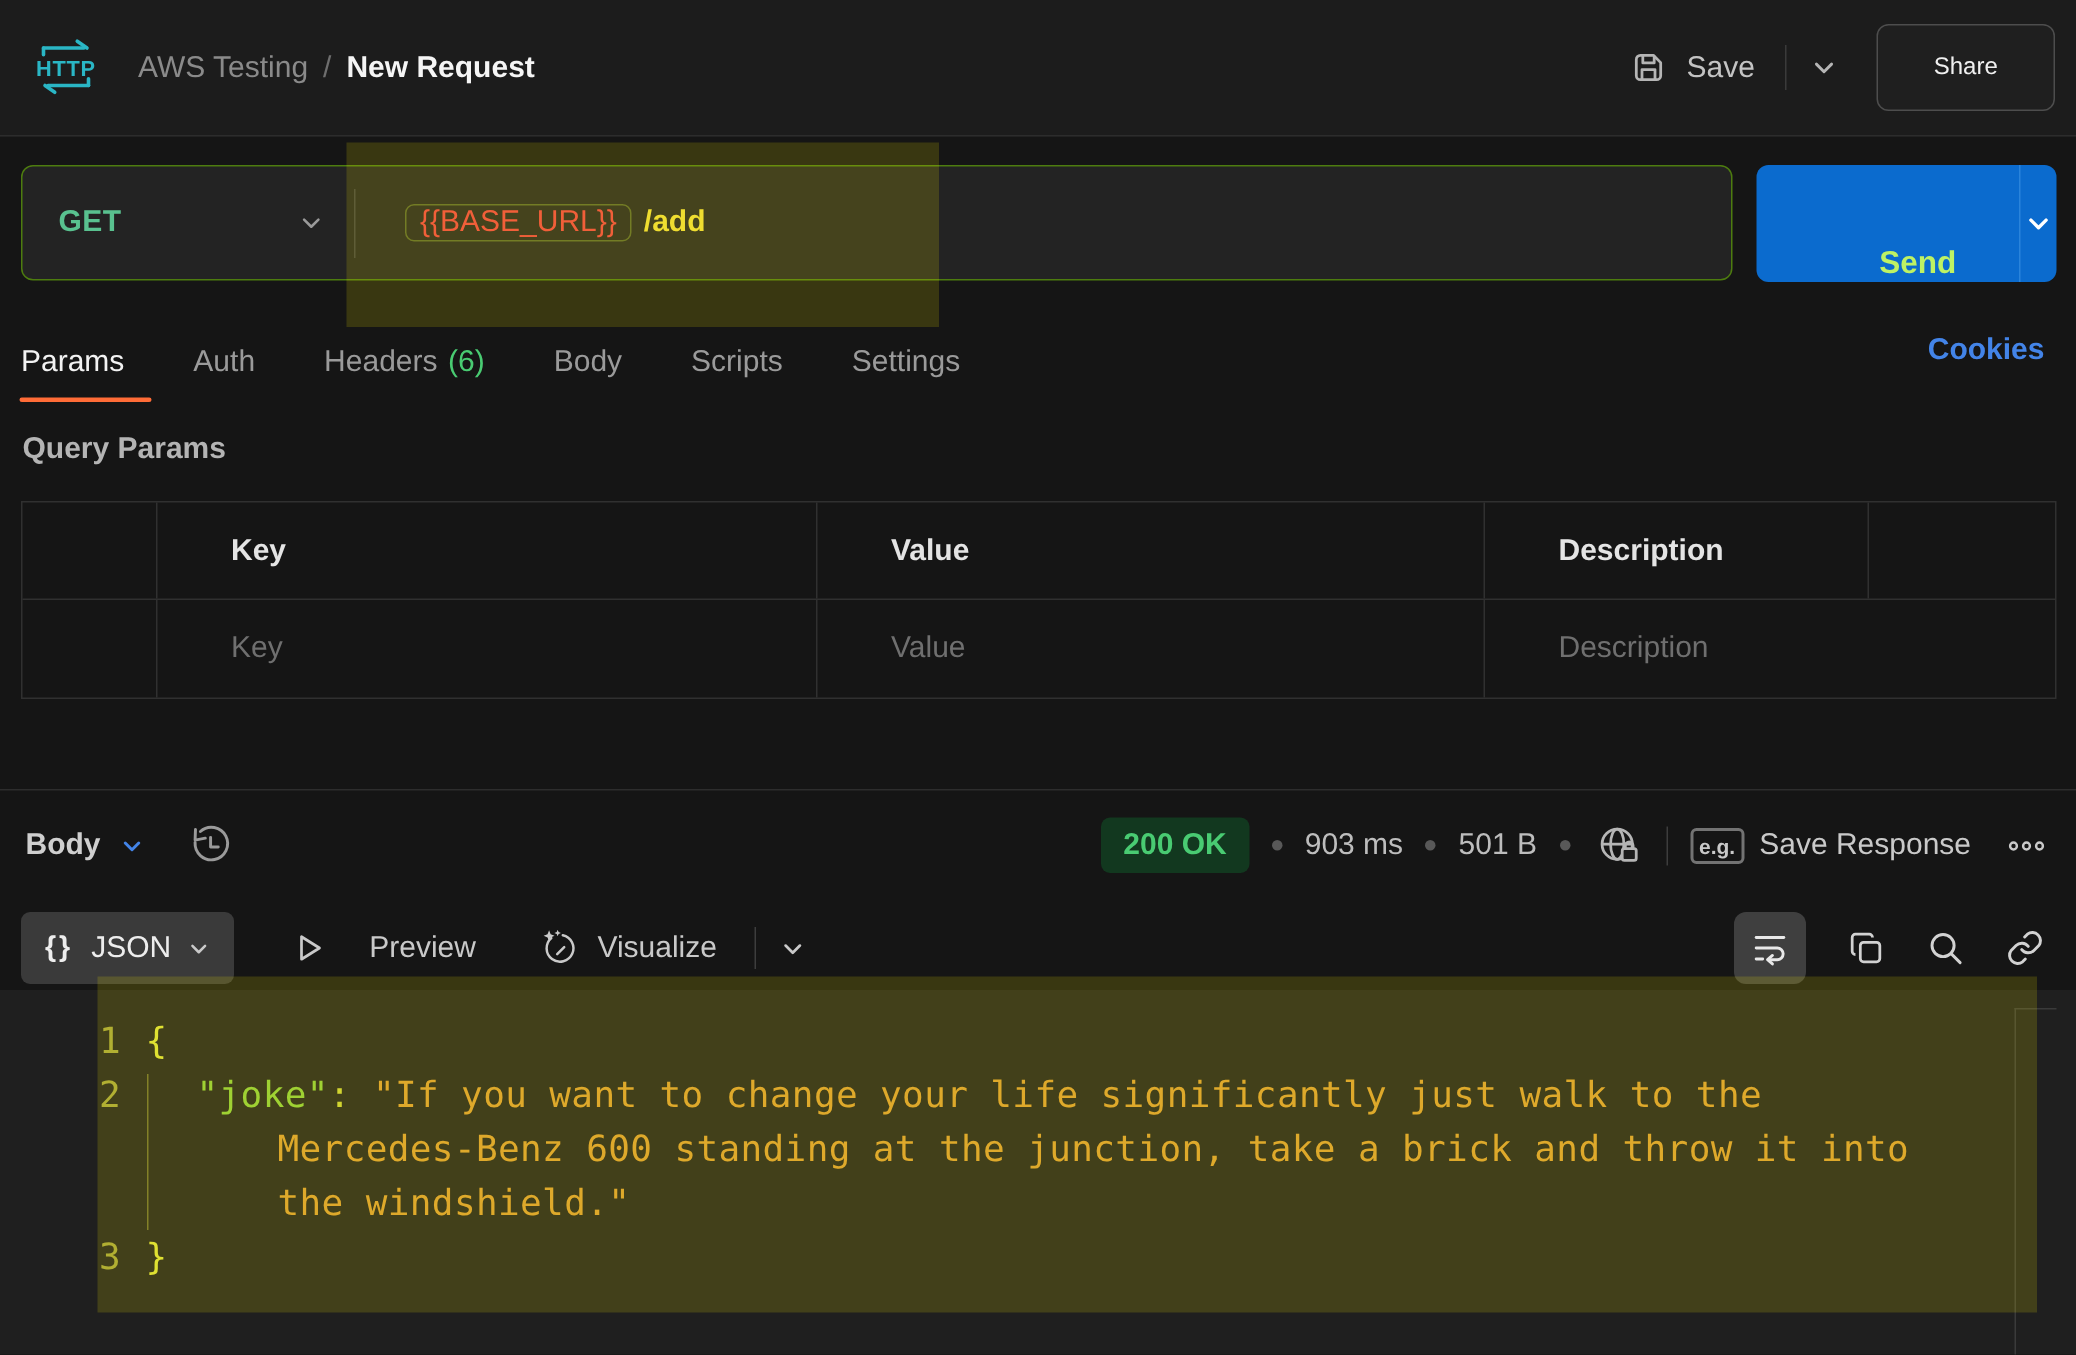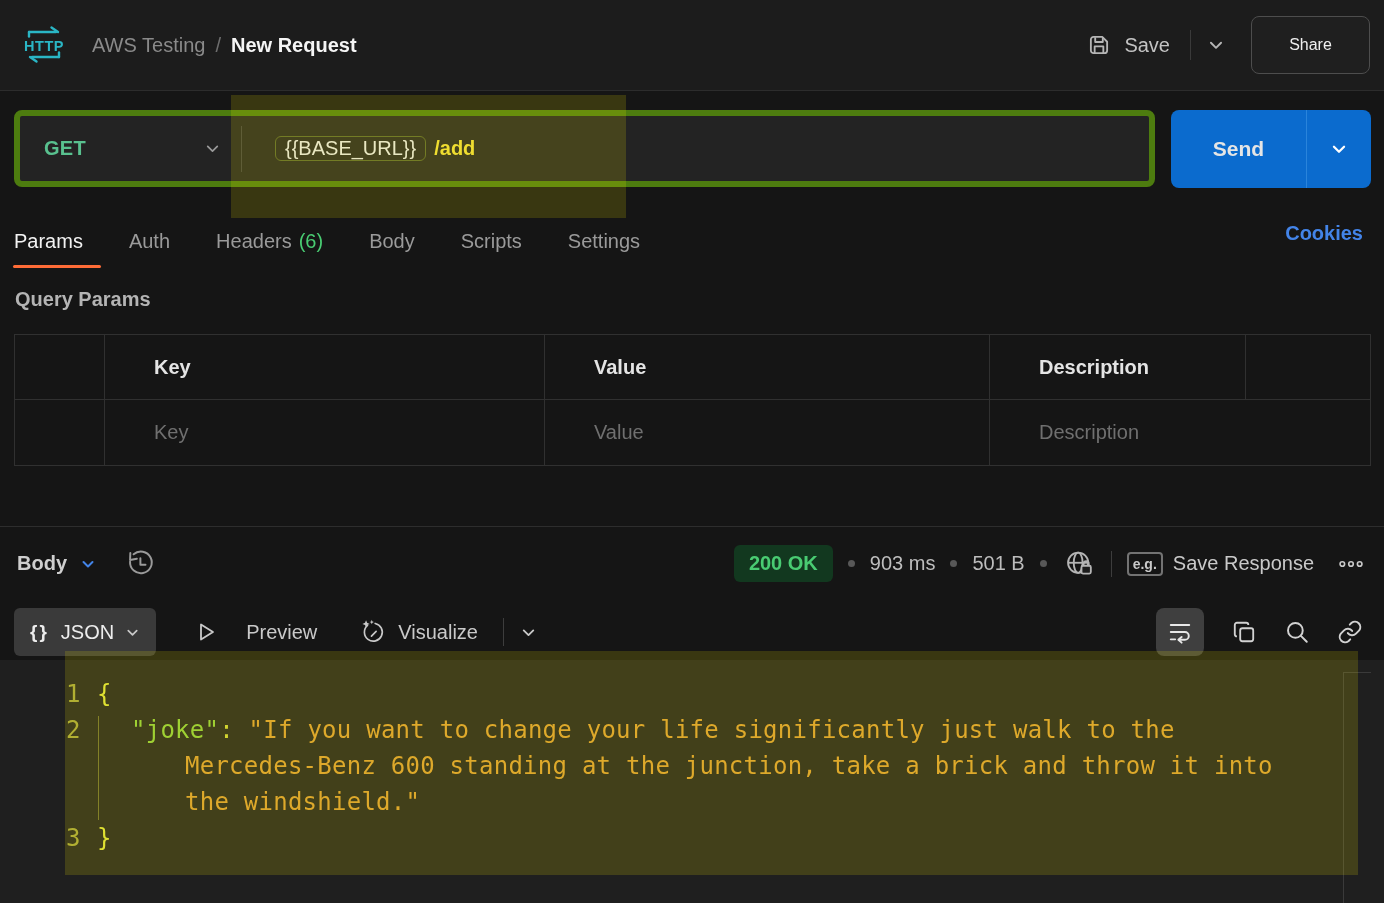--- a/index.html
+++ b/index.html
@@ -18,32 +18,32 @@
   .crumb-req{color:#f5f5f5;font-weight:700;}
   .topbar-right{position:absolute;right:0;top:0;height:90px;display:flex;align-items:center;}
   .save-group{display:flex;align-items:center;gap:12px;color:#c3c3c3;font-size:20px;cursor:pointer;}
   .v-div{width:1px;height:30px;background:#3a3a3a;margin:0 16px 0 20px;}
   .save-chev{color:#b5b5b5;margin-right:26px;}
   .share-btn{width:117px;height:56px;margin-right:14px;border:1px solid #4d4d4d;border-radius:8px;
              display:flex;align-items:center;justify-content:center;font-size:16px;color:#f0f0f0;cursor:pointer;background:#1f1f1f;}
 
   
   .req-bar{position:absolute;left:14px;top:110px;width:1141px;height:77px;background:#232323;
-           border:6px solid #4d7c0f;border-radius:8px;display:flex;align-items:center;box-sizing:border-box;}
+           border:1px solid #4d7c0f;border-radius:8px;display:flex;align-items:center;box-sizing:border-box;}
   .method{width:221px;height:100%;display:flex;align-items:center;cursor:pointer;}
   .method-label{margin-left:24px;font-size:20px;font-weight:700;color:#59c18f;letter-spacing:.3px;}
   .method-chev{margin-left:auto;margin-right:20px;color:#9a9a9a;}
   .method-div{width:1px;height:46px;background:#424242;}
   .url-area{flex:1;display:flex;align-items:center;padding-left:33px;font-size:20px;}
-  .url-var{color:#e5e5e5;border:1px solid #5a662c;border-radius:6px;padding:0 9px;}
+  .url-var{color:#ef4444;border:1px solid #5a662c;border-radius:6px;padding:0 9px;}
   .url-path{color:#ecd93a;margin-left:8px;font-weight:600;}
   .send-btn{position:absolute;left:1171px;top:110px;width:200px;height:78px;background:#0b6bce;
             border-radius:8px;display:flex;cursor:pointer;}
-  .send-main{width:135px;display:flex;align-items:center;justify-content:center;
-             font-size:21px;font-weight:700;color:#e5e5e5;}
+  .send-main{width:135px;display:flex;align-items:flex-end;justify-content:center;
+             font-size:21px;font-weight:700;color:#bef264;margin-left:40px;}
   .send-div{width:1px;background:#2a84db;margin:0;}
   .send-chev{flex:1;display:flex;align-items:center;justify-content:center;color:#fff;}
 
   
   .tabs{position:absolute;left:14px;top:214px;height:54px;display:flex;align-items:center;}
   .tab{font-size:20px;color:#9a9a9a;margin-right:46px;cursor:pointer;position:relative;height:54px;
        display:flex;align-items:center;gap:7px;}
   .tab .count{color:#49cb72;}
   .tab.active{color:#f2f2f2;}
   .tab.active::after{content:"";position:absolute;left:-1px;bottom:0;width:88px;height:3px;

